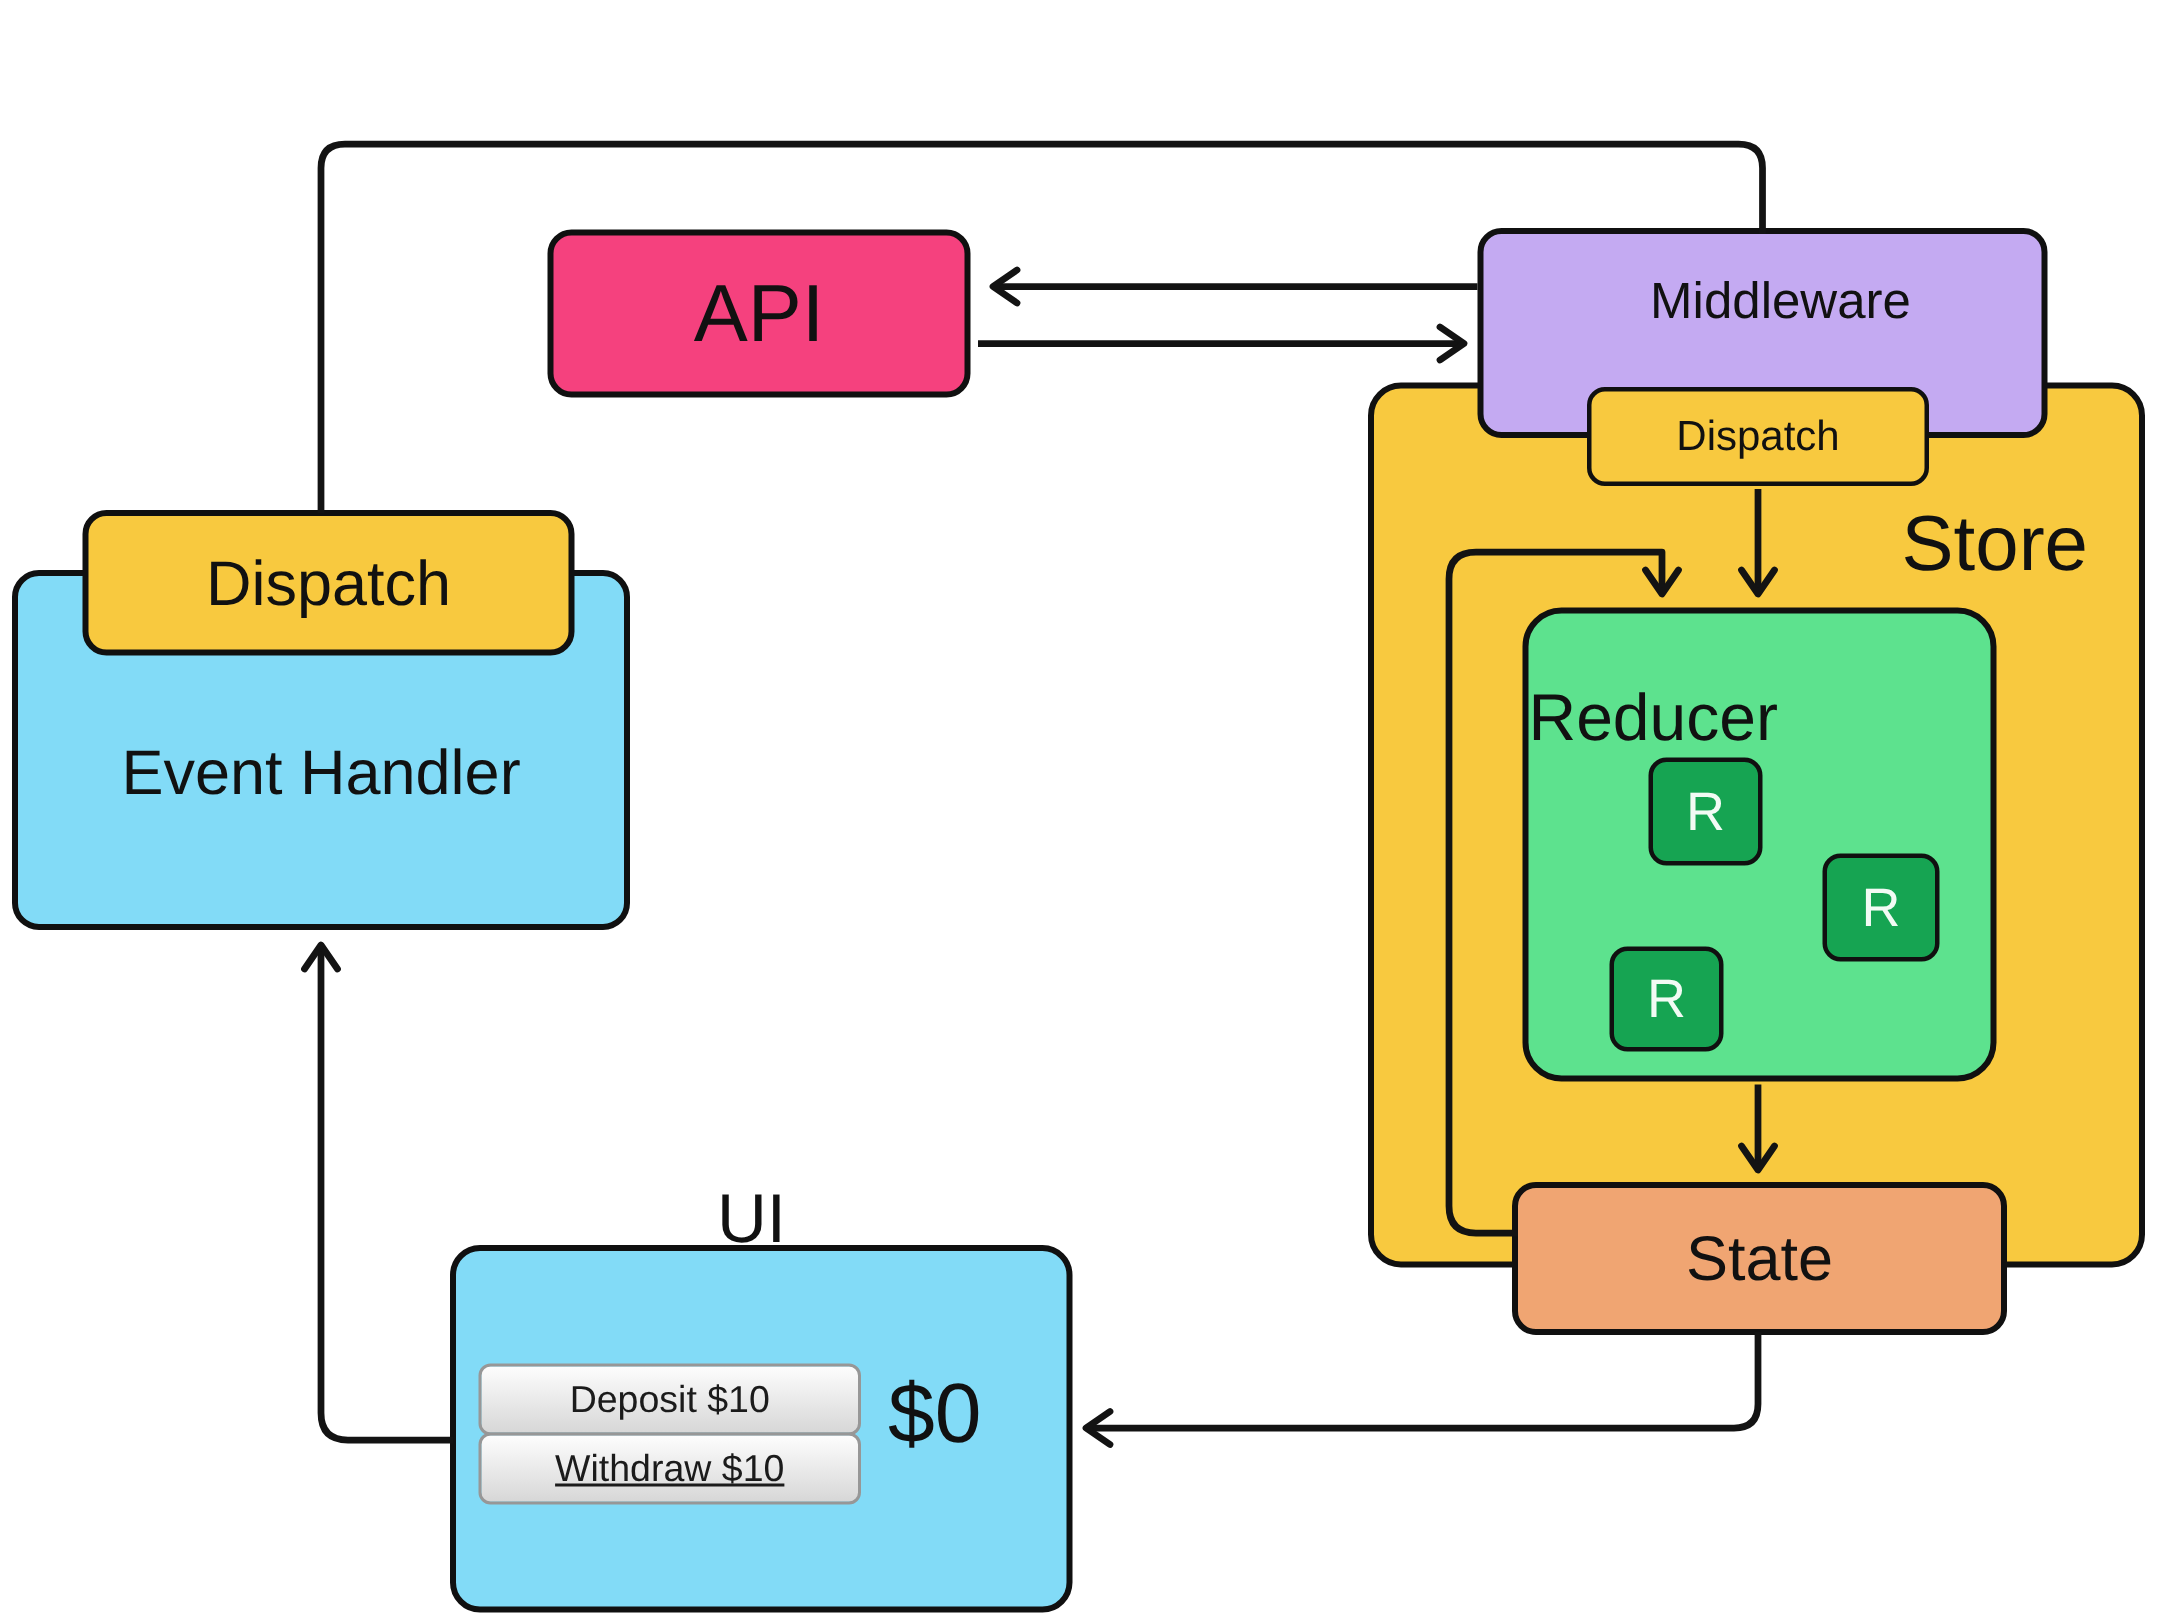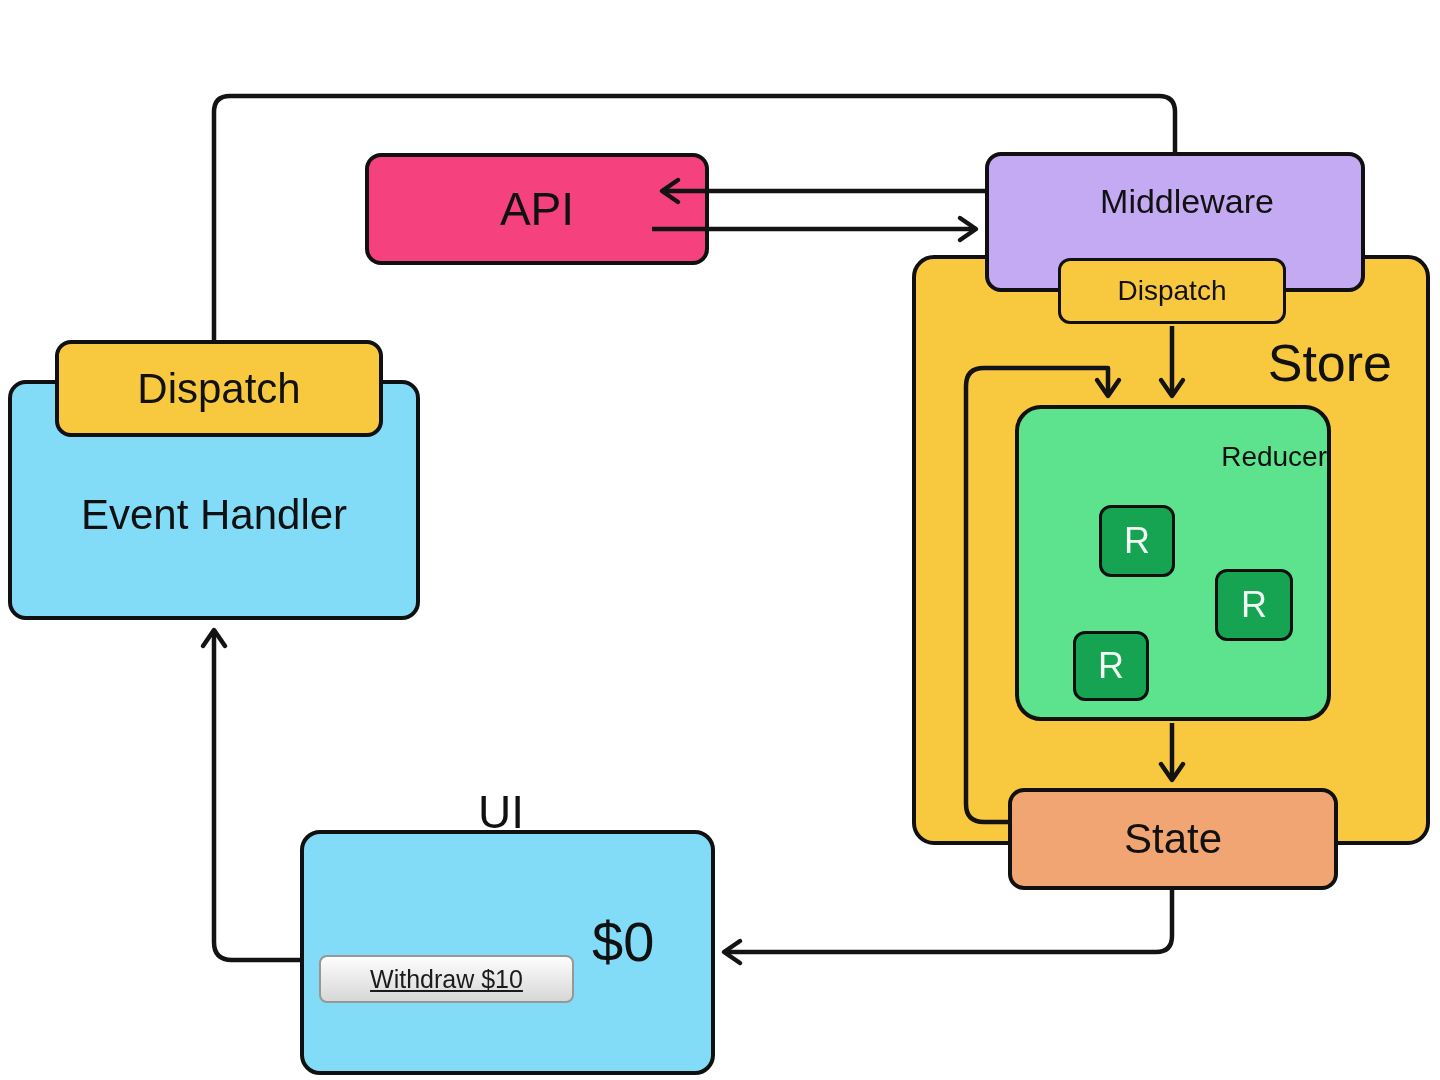--- a/index.html
+++ b/index.html
@@ -8,23 +8,23 @@
     position: relative; width: 1440px; height: 1080px;
     background: #ffffff; overflow: hidden;
   }
   .arrows { position: absolute; inset: 0; z-index: 6; pointer-events: none; }
   .box {
     position: absolute; box-sizing: border-box;
     border: 4px solid #101010;
     display: flex; align-items: center; justify-content: center;
   }
   .api-box {
-    left: 365px; top: 153px; width: 344px; height: 112px;
+    left: 365px; top: 153px; width: 282px; height: 112px;
     background: #f5417e; border-radius: 16px;
-    font-size: 46px; z-index: 3;
+    font-size: 54px; z-index: 3;
   }
   .middleware-box {
     left: 985px; top: 152px; width: 380px; height: 140px;
     background: #c4aaf2; border-radius: 16px;
     font-size: 34px; z-index: 3;
     align-items: flex-start; padding-top: 26px; padding-left: 24px;
   }
   .store-box {
     left: 912px; top: 255px; width: 518px; height: 590px;
     background: #f8c93f; border-radius: 22px; z-index: 2;
@@ -36,22 +36,22 @@
   .dispatch-badge-store {
     left: 1058px; top: 258px; width: 228px; height: 66px;
     background: #f8c93f; border-radius: 12px;
     border-width: 3.5px; font-size: 28px; z-index: 5;
   }
   .reducer-box {
     left: 1015px; top: 405px; width: 316px; height: 316px;
     background: #5de28e; border-radius: 26px; z-index: 3;
   }
   .reducer-label {
-    position: absolute; top: 34px; left: 0; right: 0;
-    text-align: right; font-size: 28px; line-height: 1;
+    position: absolute; top: 48px; left: 0; right: 0;
+    text-align: left; font-size: 44px; line-height: 1;
   }
   .r-block {
     position: absolute; box-sizing: border-box;
     background: #16a452; border: 3px solid #101010; border-radius: 12px;
     display: flex; align-items: center; justify-content: center;
     color: #f2fbf4; font-size: 36px;
   }
   .r-1 { left: 80px;  top: 96px;  width: 76px; height: 72px; }
   .r-2 { left: 196px; top: 160px; width: 78px; height: 72px; }
   .r-3 { left: 54px;  top: 222px; width: 76px; height: 70px; }
@@ -152,19 +152,22 @@
   <div class="box state-box">
     <span>State</span>
   </div>
 
   <div class="box dispatch-badge-left">
     <span>Dispatch</span>
   </div>
 
   <span class="ui-label">UI</span>
   <div class="box ui-box">
+    <div class="ui-button ui-button-deposit">
+      <span>Deposit $10</span>
+    </div>
     <div class="ui-button ui-button-withdraw">
       <span>Withdraw $10</span>
     </div>
     <span class="ui-balance">$0</span>
   </div>
 
 </div>
 
 </body></html>

